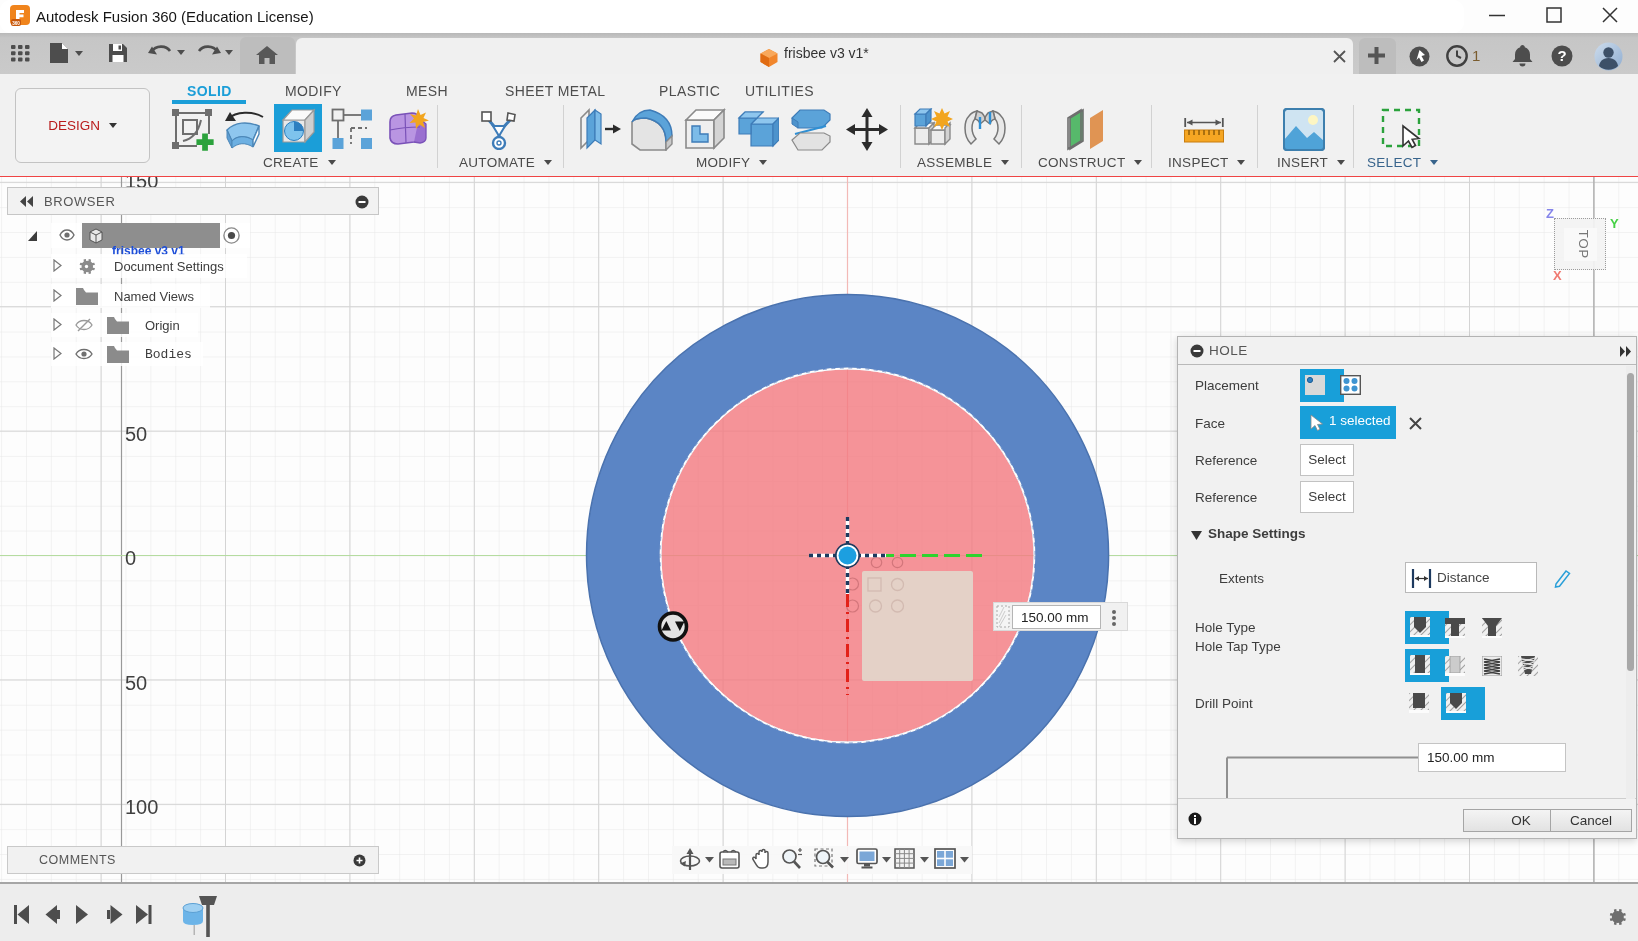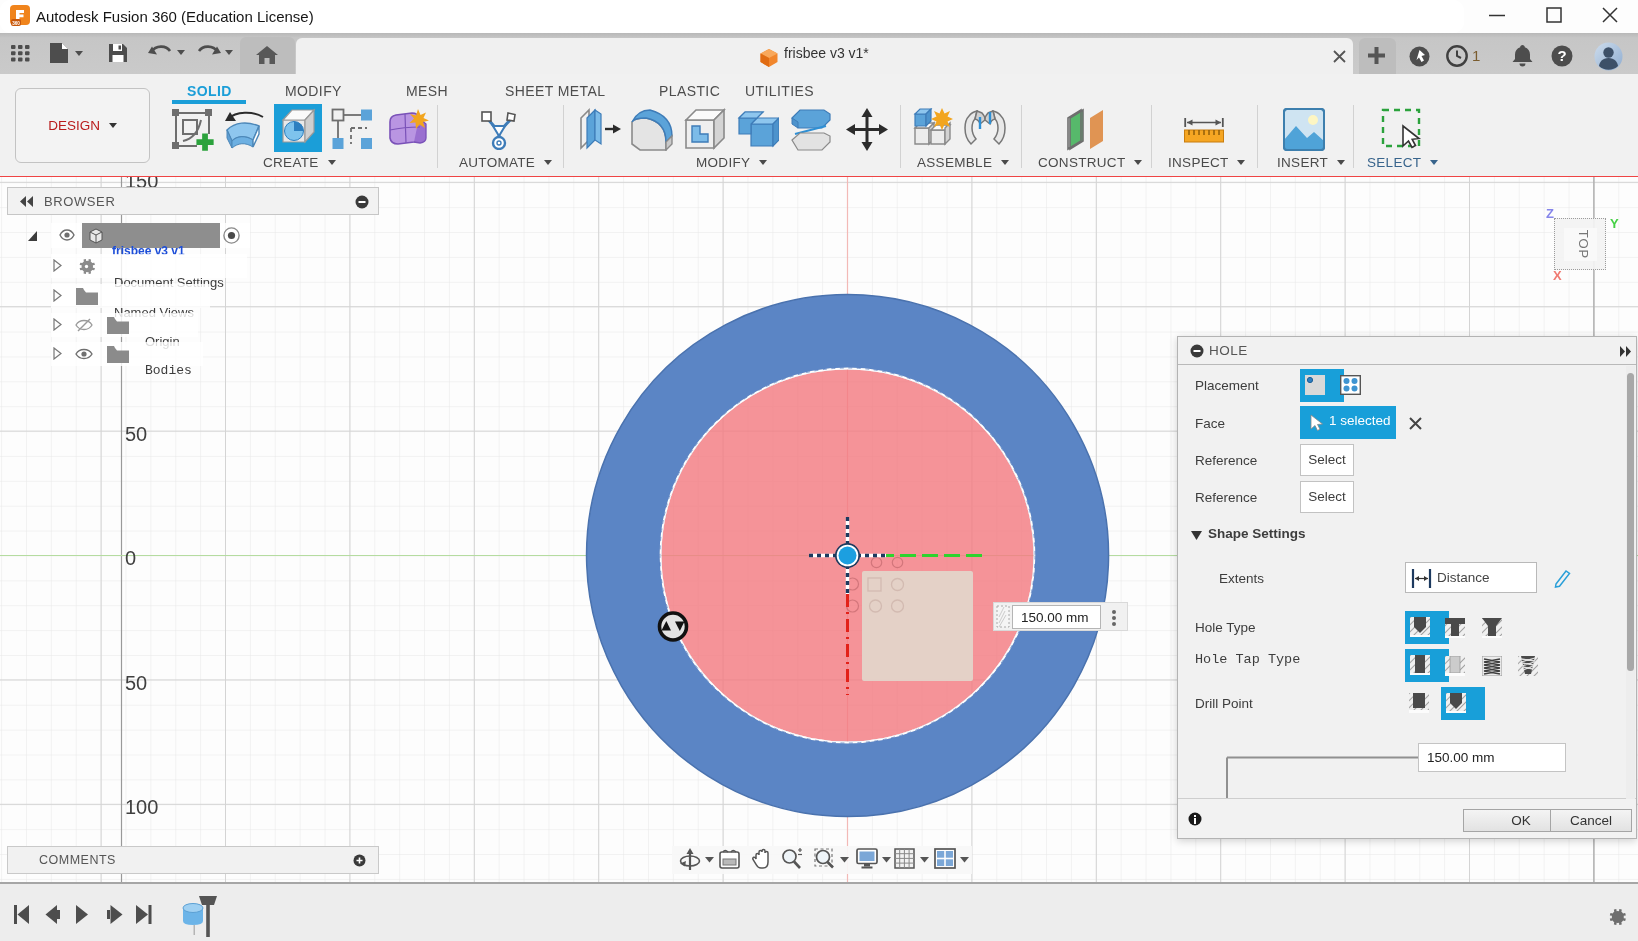--- a/index.html
+++ b/index.html
@@ -27,21 +27,21 @@
 #designbtn > span { position:absolute; left:0; right:0; top:29px; text-align:center; font-size:13.5px; color:#b91c1c; white-space:nowrap; }
 
 
 #canvas { position:absolute; left:0; top:177px; width:1638px; height:705px; background:#fdfdfd; overflow:hidden; }
 .axislabel { position:absolute; left:125px; font-size:20px; color:#404040; }
 
 
 #browser-head { position:absolute; left:7px; top:187px; width:372px; height:28px; background:#f2f2f2; border:1px solid #c6c6c6; }
 #browser-head .bt { position:absolute; left:36px; top:6px; font-size:13px; color:#555; letter-spacing:0.6px; }
 .trow { position:absolute; background:rgba(255,255,255,0.82); }
-.trow .txt { position:absolute; top:5px; font-size:13px; color:#3d3d3d;margin-top:16px; }
+.trow .txt { position:absolute; top:5px; font-size:13px; color:#3d3d3d; }
 
 
 #comments { position:absolute; left:7px; top:846px; width:372px; height:28px; background:#f1f1f1; border:1px solid #c9c9c9; }
 #comments .ct { position:absolute; left:31px; top:6px; font-size:12.5px; color:#555; letter-spacing:0.5px; }
 
 
 #timeline { position:absolute; left:0; top:882px; width:1638px; height:59px; background:#ededed; border-top:2px solid #a6a6a6; }
 
 
 #dialog { position:absolute; left:1177px; top:336px; width:460px; height:503px; background:#f1f1f1; border:1px solid #b3b3b3; box-shadow:0 2px 8px rgba(0,0,0,0.18); }
@@ -626,21 +626,21 @@
           </g>
           <line x1="4" y1="9.5" x2="17" y2="9.5" stroke="#333" stroke-width="1.2"></line>
           <path d="M4 9.5 l4 -2.5 v5 Z M17 9.5 l-4 -2.5 v5 Z" fill="#333"></path>
         </svg>
       <span style="position:absolute;left:31px;top:7px;font-size:13.5px;color:#444;">Distance</span>
     </div>
     <svg class="abs" style="left:375px;top:231px;" width="19" height="20">
         <path d="M3 16 L13 3 L16.5 5.5 L6.5 18.2 L2.5 19 Z" fill="none" stroke="#2a9fd8" stroke-width="1.5"></path>
       </svg>
     <div class="dlabel" style="top:283px;">Hole Type</div>
-    <div class="dlabel" style="top:315px;font-family:Liberation Mono, monospace;">Hole Tap Type</div>
+    <div class="dlabel" style="top:302px;">Hole Tap Type</div>
     <div class="dlabel" style="top:359px;">Drill Point</div>
     <svg class="abs" style="left:0;top:0;" width="0" height="0">
         <defs>
           <pattern id="hx" width="5" height="5" patternUnits="userSpaceOnUse" patternTransform="rotate(45)">
             <rect width="5" height="5" fill="#f0f0f0"></rect>
             <line x1="0" y1="0" x2="0" y2="5" stroke="#8a8a8a" stroke-width="1.5"></line>
           </pattern>
         </defs>
       </svg>
 

